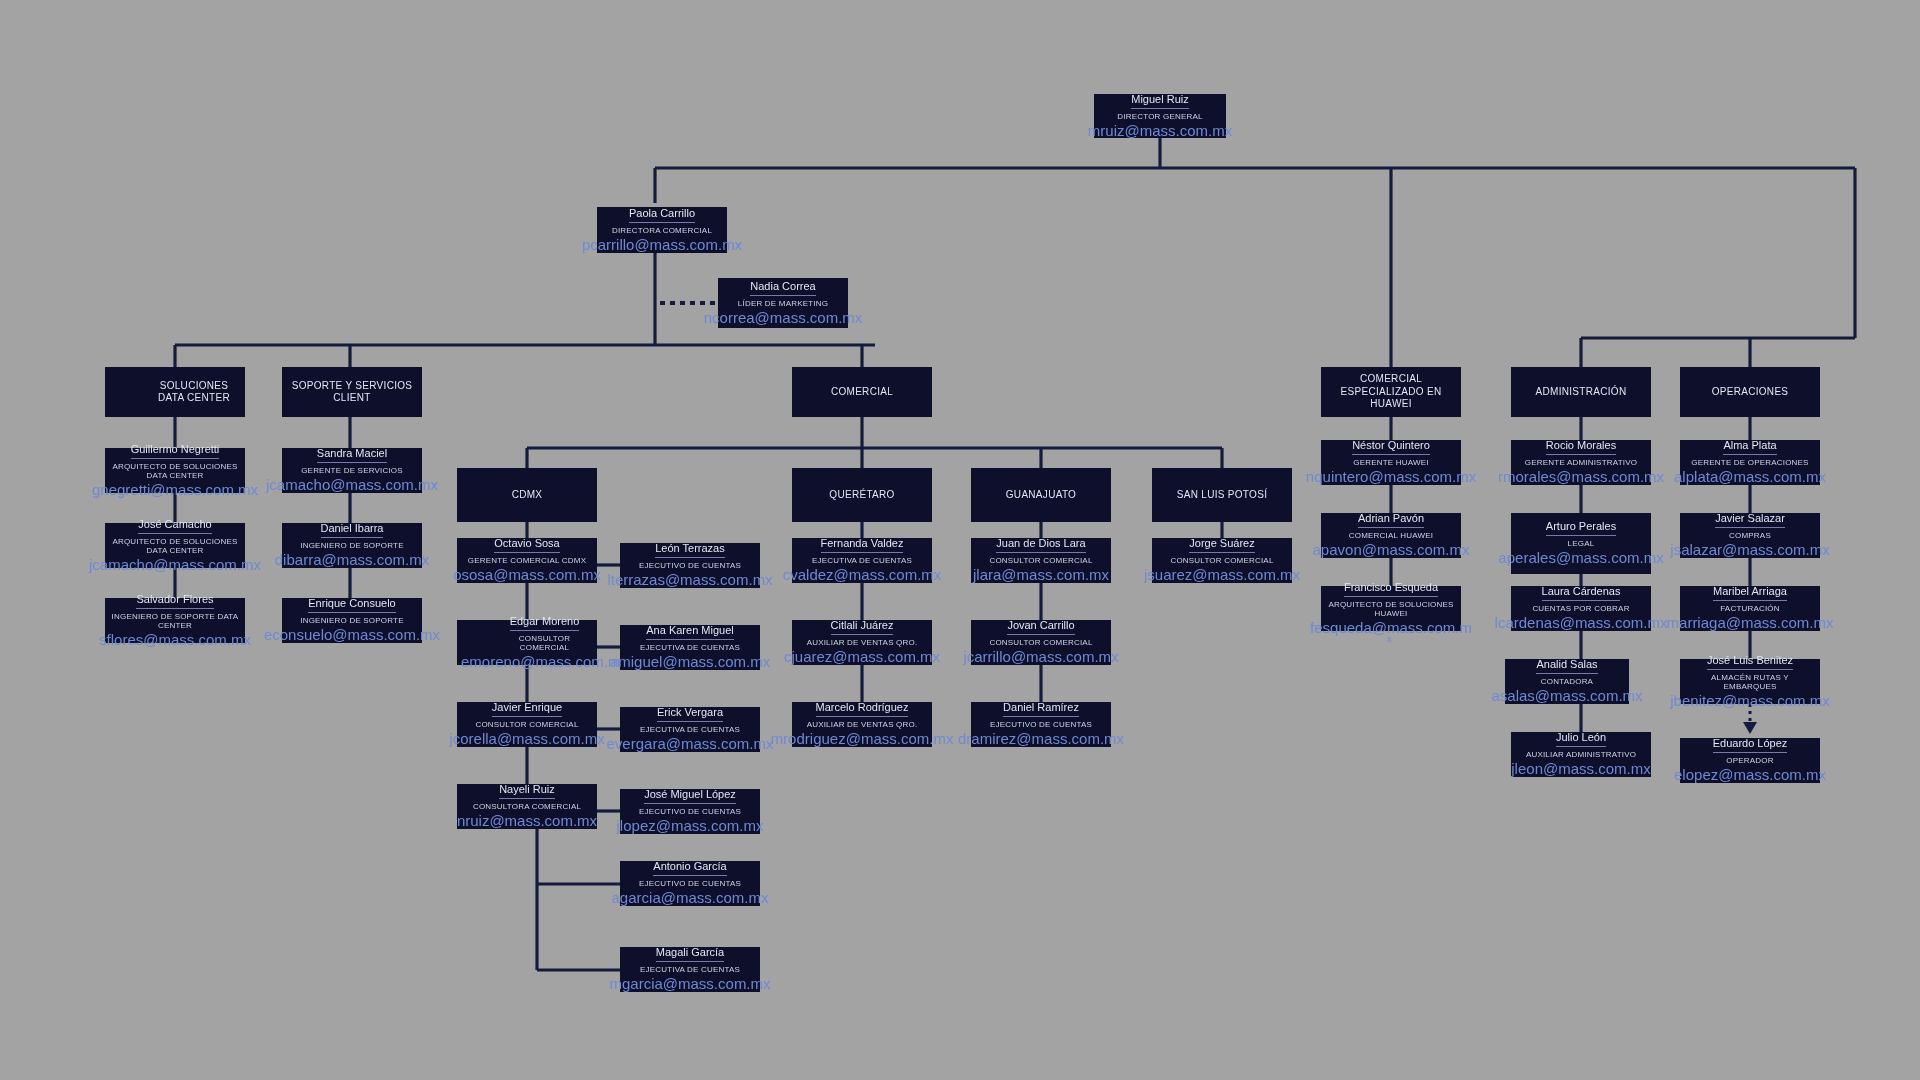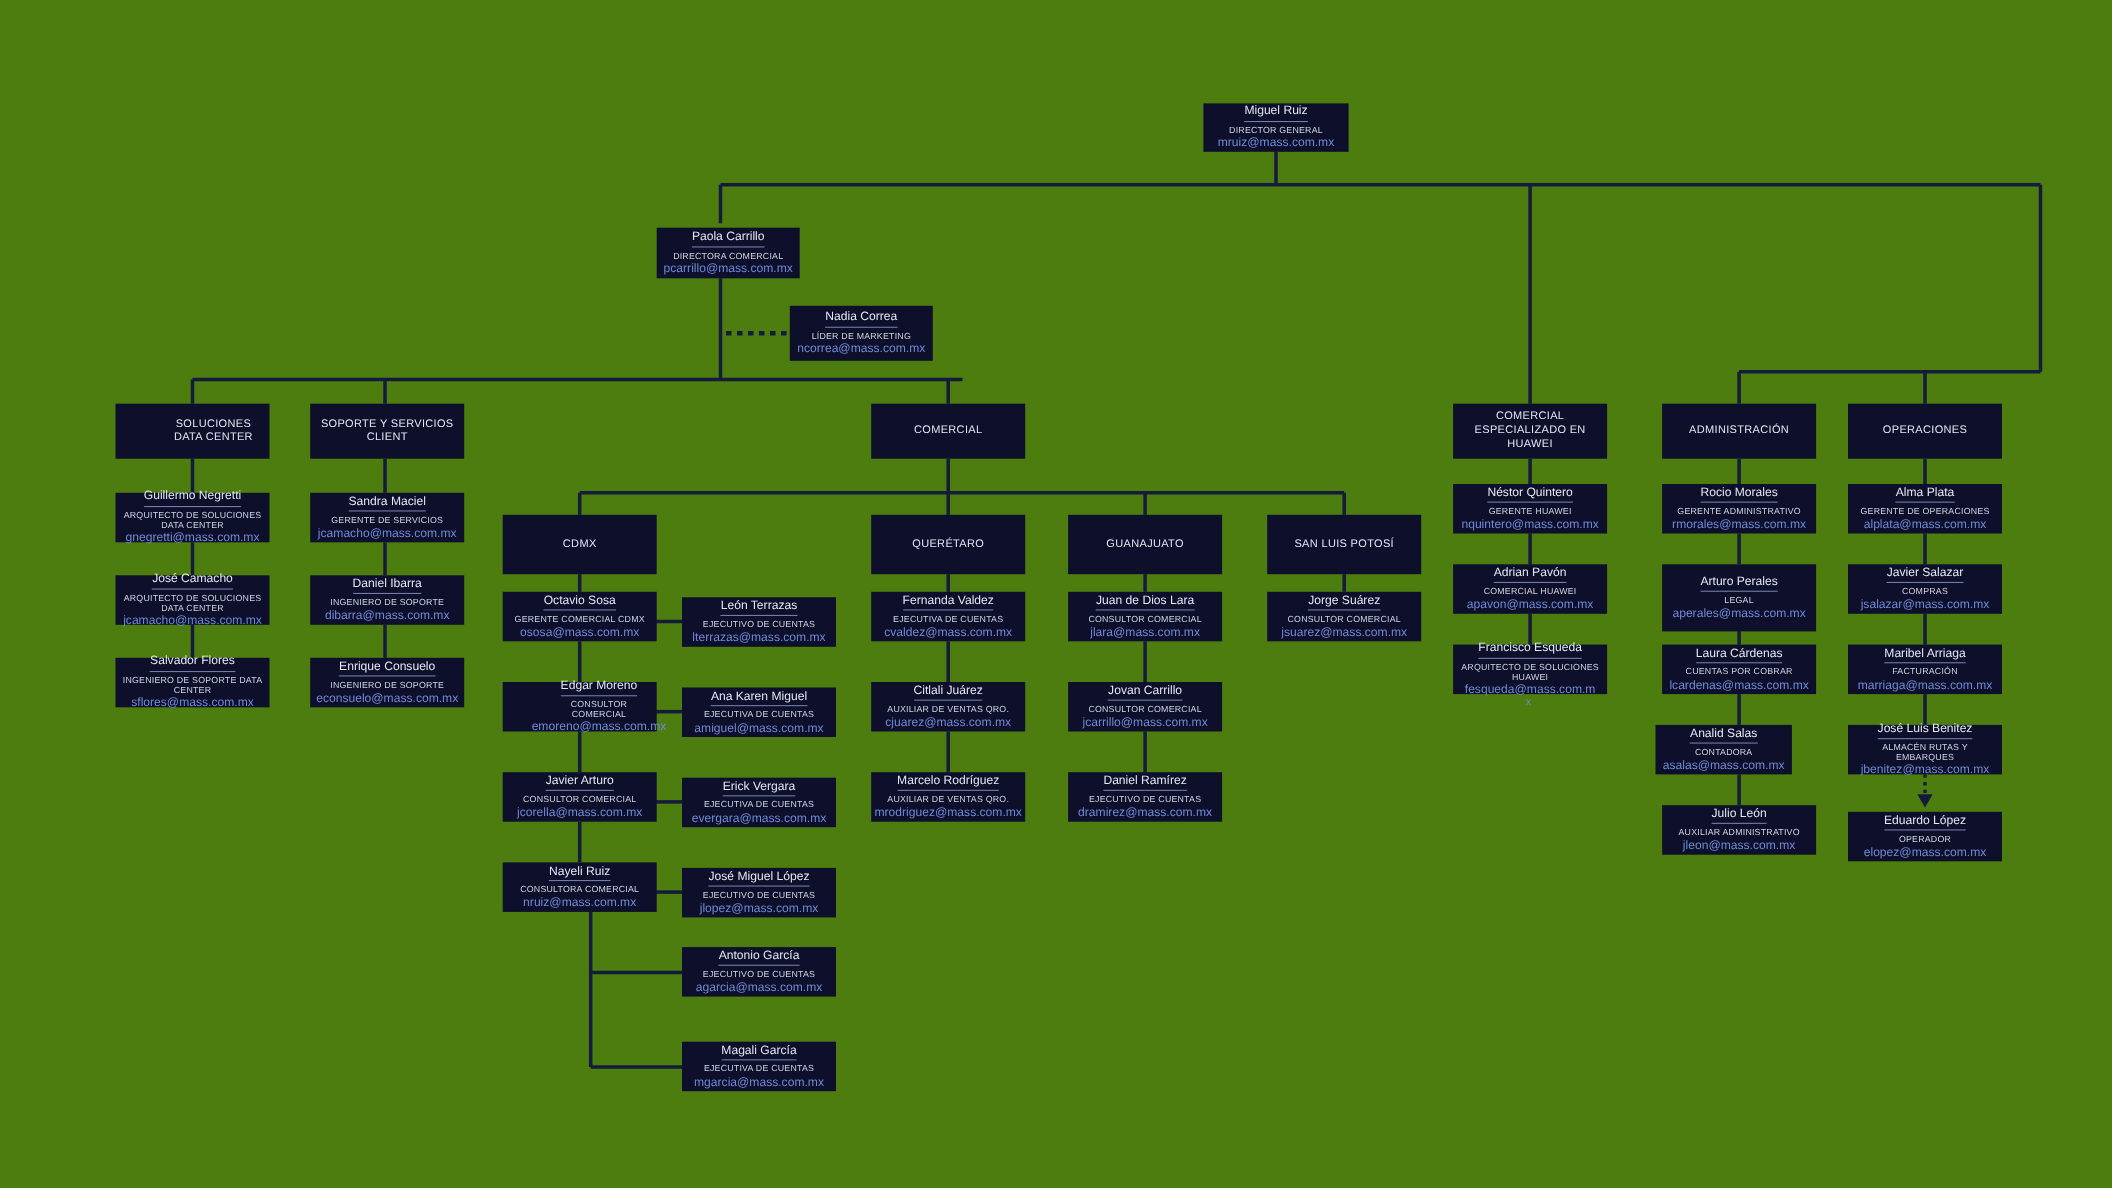--- a/index.html
+++ b/index.html
@@ -8,21 +8,21 @@
     margin: 0; padding: 0;
     width: 1920px; height: 1080px;
     background: #ffffff;
     font-family: "Liberation Sans", sans-serif;
     overflow: hidden;
   }
   #chart-root {
     position: relative;
     width: 1920px;
     height: 1080px;
-    background: #4d7c0f;
+    background: #a3a3a3;
   }
   #connector-layer {
     position: absolute;
     top: 0; left: 0;
     width: 1920px; height: 1080px;
     pointer-events: none;
   }
   .node {
     position: absolute;
     background: #0d0f2b;
@@ -45,21 +45,21 @@
     white-space: nowrap;
   }
   .node .tt {
     font-size: 8px;
     letter-spacing: 0.2px;
     color: #ced4e4;
     text-transform: uppercase;
     white-space: normal;
   }
   .node .em {
-    font-size: 11px;
+    font-size: 15px;
     color: #6f8ad4;
     margin-top: 1px;
     white-space: nowrap;
     text-align: right;
   }
   
   .node.unit {
     justify-content: center;
   }
   .node.unit .unit-label {
@@ -266,21 +266,21 @@
     <div class="nm">Octavio Sosa</div>
     <div class="tt">GERENTE COMERCIAL CDMX</div>
     <div class="em">ososa@mass.com.mx</div>
   </div>
   <div class="node" style="left:457px; top:620px; width:140px; height:45px;padding-left:40px;">
     <div class="nm">Edgar Moreno</div>
     <div class="tt">CONSULTOR COMERCIAL</div>
     <div class="em">emoreno@mass.com.mx</div>
   </div>
   <div class="node" style="left:457px; top:702px; width:140px; height:45px;">
-    <div class="nm">Javier Arturo</div>
+    <div class="nm">Javier Enrique</div>
     <div class="tt">CONSULTOR COMERCIAL</div>
     <div class="em">jcorella@mass.com.mx</div>
   </div>
   <div class="node" style="left:457px; top:784px; width:140px; height:45px;">
     <div class="nm">Nayeli Ruiz</div>
     <div class="tt">CONSULTORA COMERCIAL</div>
     <div class="em">nruiz@mass.com.mx</div>
   </div>
 
   <div class="node" style="left:620px; top:543px; width:140px; height:45px;">

